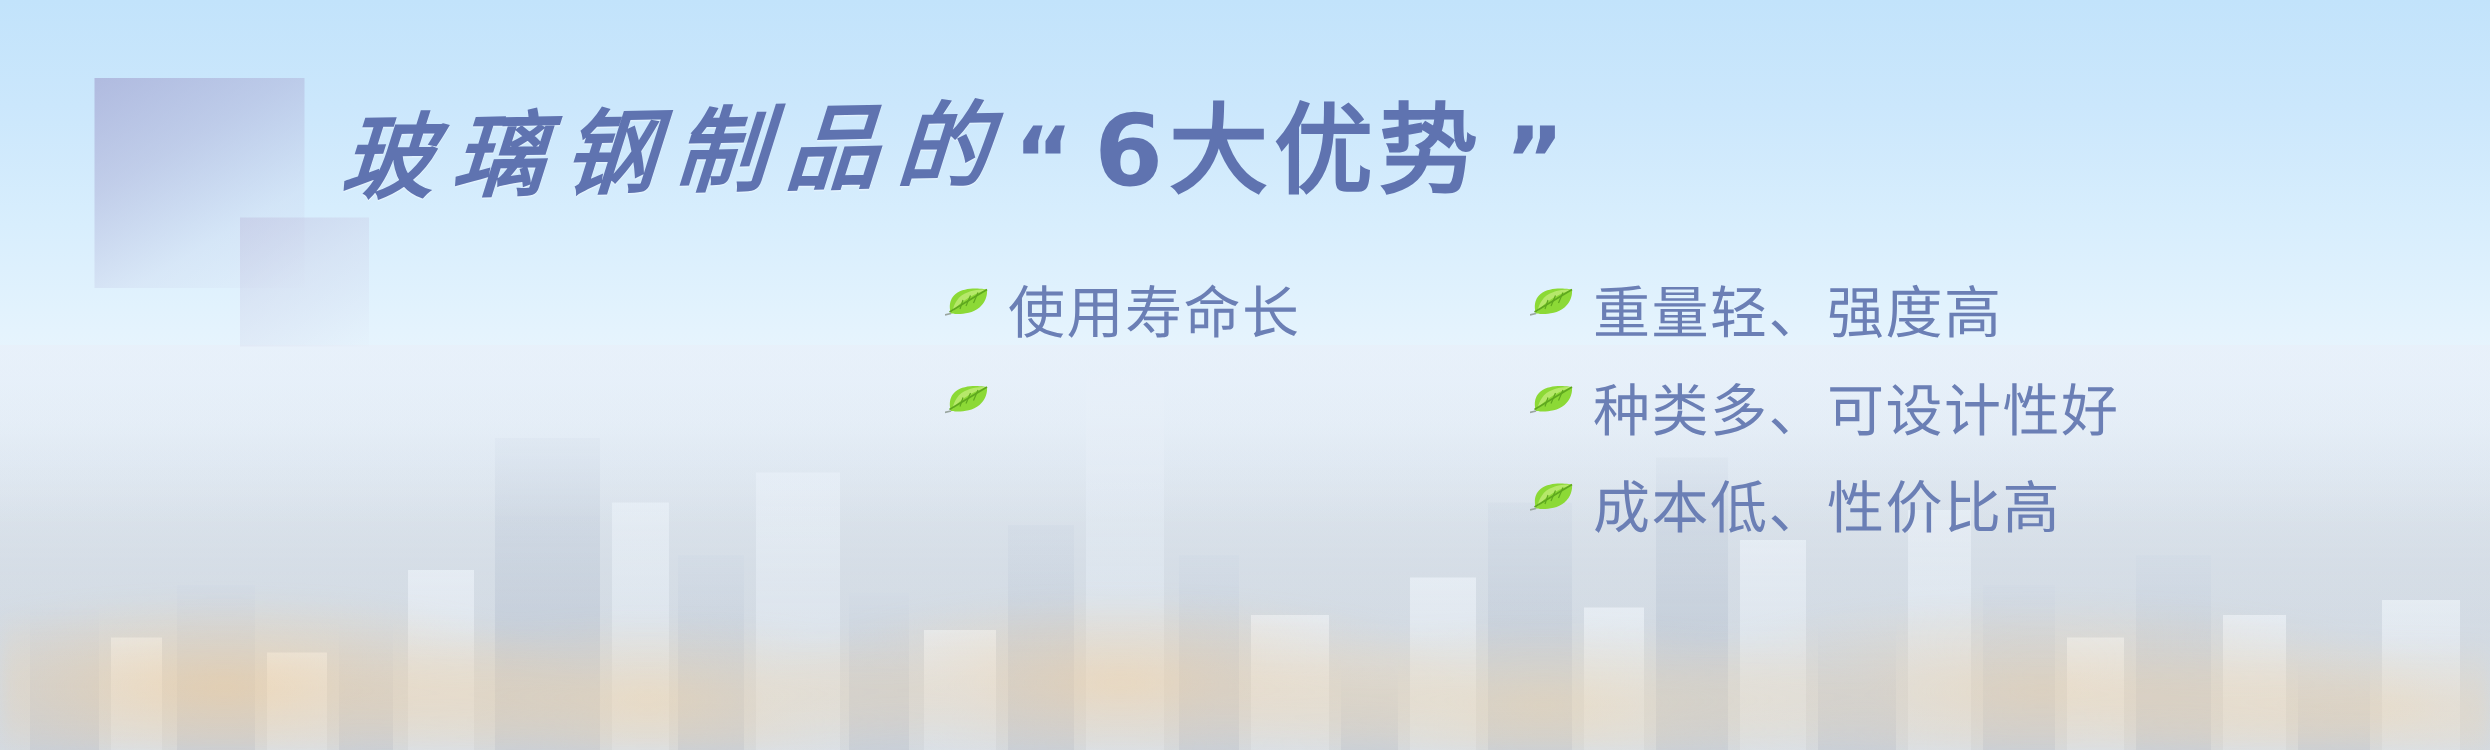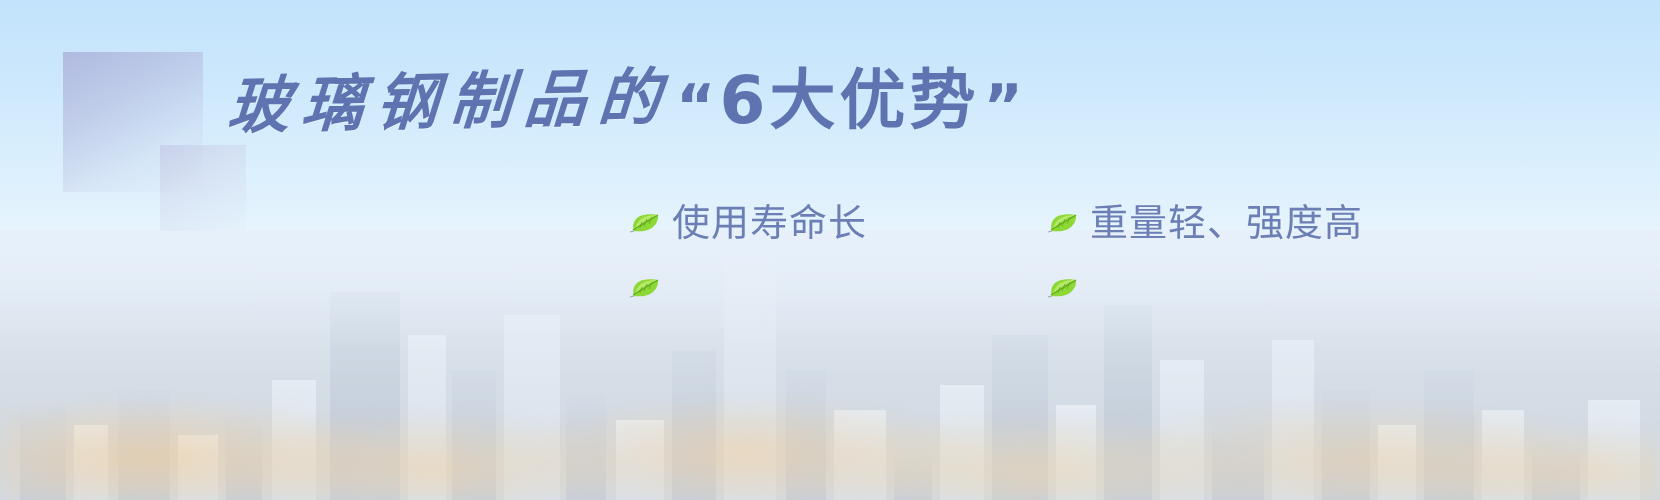--- a/index.html
+++ b/index.html
@@ -135,35 +135,34 @@
     position: relative;
     top: 4px;
   }
   .title-quote-open { margin-left: 4px; margin-right: 2px; }
   .title-quote-close { margin-left: 2px; }
   .title-emph {
     font-family: "DejaVu Sans", "Liberation Sans", sans-serif;
     font-size: 66px;
     font-weight: 700;
     letter-spacing: 4px;
-    margin: 0 2px;
+    margin: 0 12px;
   }
 
   
   .adv-col {
     position: absolute;
     display: flex;
     flex-direction: column;
   }
   .adv-col-left  { left: 630px; top: 190px; }
-  .adv-col-right { left: 1048px; top: 190px; }
+  .adv-col-right { left: 1020px; top: 190px; }
 
   .adv-item {
     display: flex;
-    align-items: center;
     height: 65px;
     white-space: nowrap;
   }
   .leaf-icon {
     flex: 0 0 auto;
     width: 30px;
     height: 22px;
     margin-right: 12px;
     display: block;
   }
@@ -282,16 +281,27 @@
       <span class="adv-label">重量轻、强度高</span>
     </div>
     <div class="adv-item">
       <svg class="leaf-icon" viewBox="0 0 30 22">
         <path d="M28 3 C28 3 14 0 7 6 C1 11 4 19 4 19 C4 19 16 21 23 15 C29 10 28 3 28 3 Z" fill="#8cd936"></path>
         <path d="M28 3 C28 3 18 2 11 7 C6 11 5 17 5 18 C8 13 16 7 28 3 Z" fill="#b6e86a"></path>
         <path d="M28 3 L3 18" stroke="#5fa81f" stroke-width="1.1" fill="none"></path>
         <path d="M22 5 L19 12 M17 7 L14 14 M12 10 L10 16" stroke="#5fa81f" stroke-width="0.8" fill="none"></path>
         <path d="M4 19 L0 20" stroke="#9aa6a0" stroke-width="1.2" fill="none"></path>
       </svg>
+      <span class="adv-label">种类多、可设计性好</span>
+    </div>
+    <div class="adv-item">
+      <svg class="leaf-icon" viewBox="0 0 30 22">
+        <path d="M28 3 C28 3 14 0 7 6 C1 11 4 19 4 19 C4 19 16 21 23 15 C29 10 28 3 28 3 Z" fill="#8cd936"></path>
+        <path d="M28 3 C28 3 18 2 11 7 C6 11 5 17 5 18 C8 13 16 7 28 3 Z" fill="#b6e86a"></path>
+        <path d="M28 3 L3 18" stroke="#5fa81f" stroke-width="1.1" fill="none"></path>
+        <path d="M22 5 L19 12 M17 7 L14 14 M12 10 L10 16" stroke="#5fa81f" stroke-width="0.8" fill="none"></path>
+        <path d="M4 19 L0 20" stroke="#9aa6a0" stroke-width="1.2" fill="none"></path>
+      </svg>
+      <span class="adv-label">成本低、性价比高</span>
     </div>
   </div>
 
 </div>
 
 </body></html>

